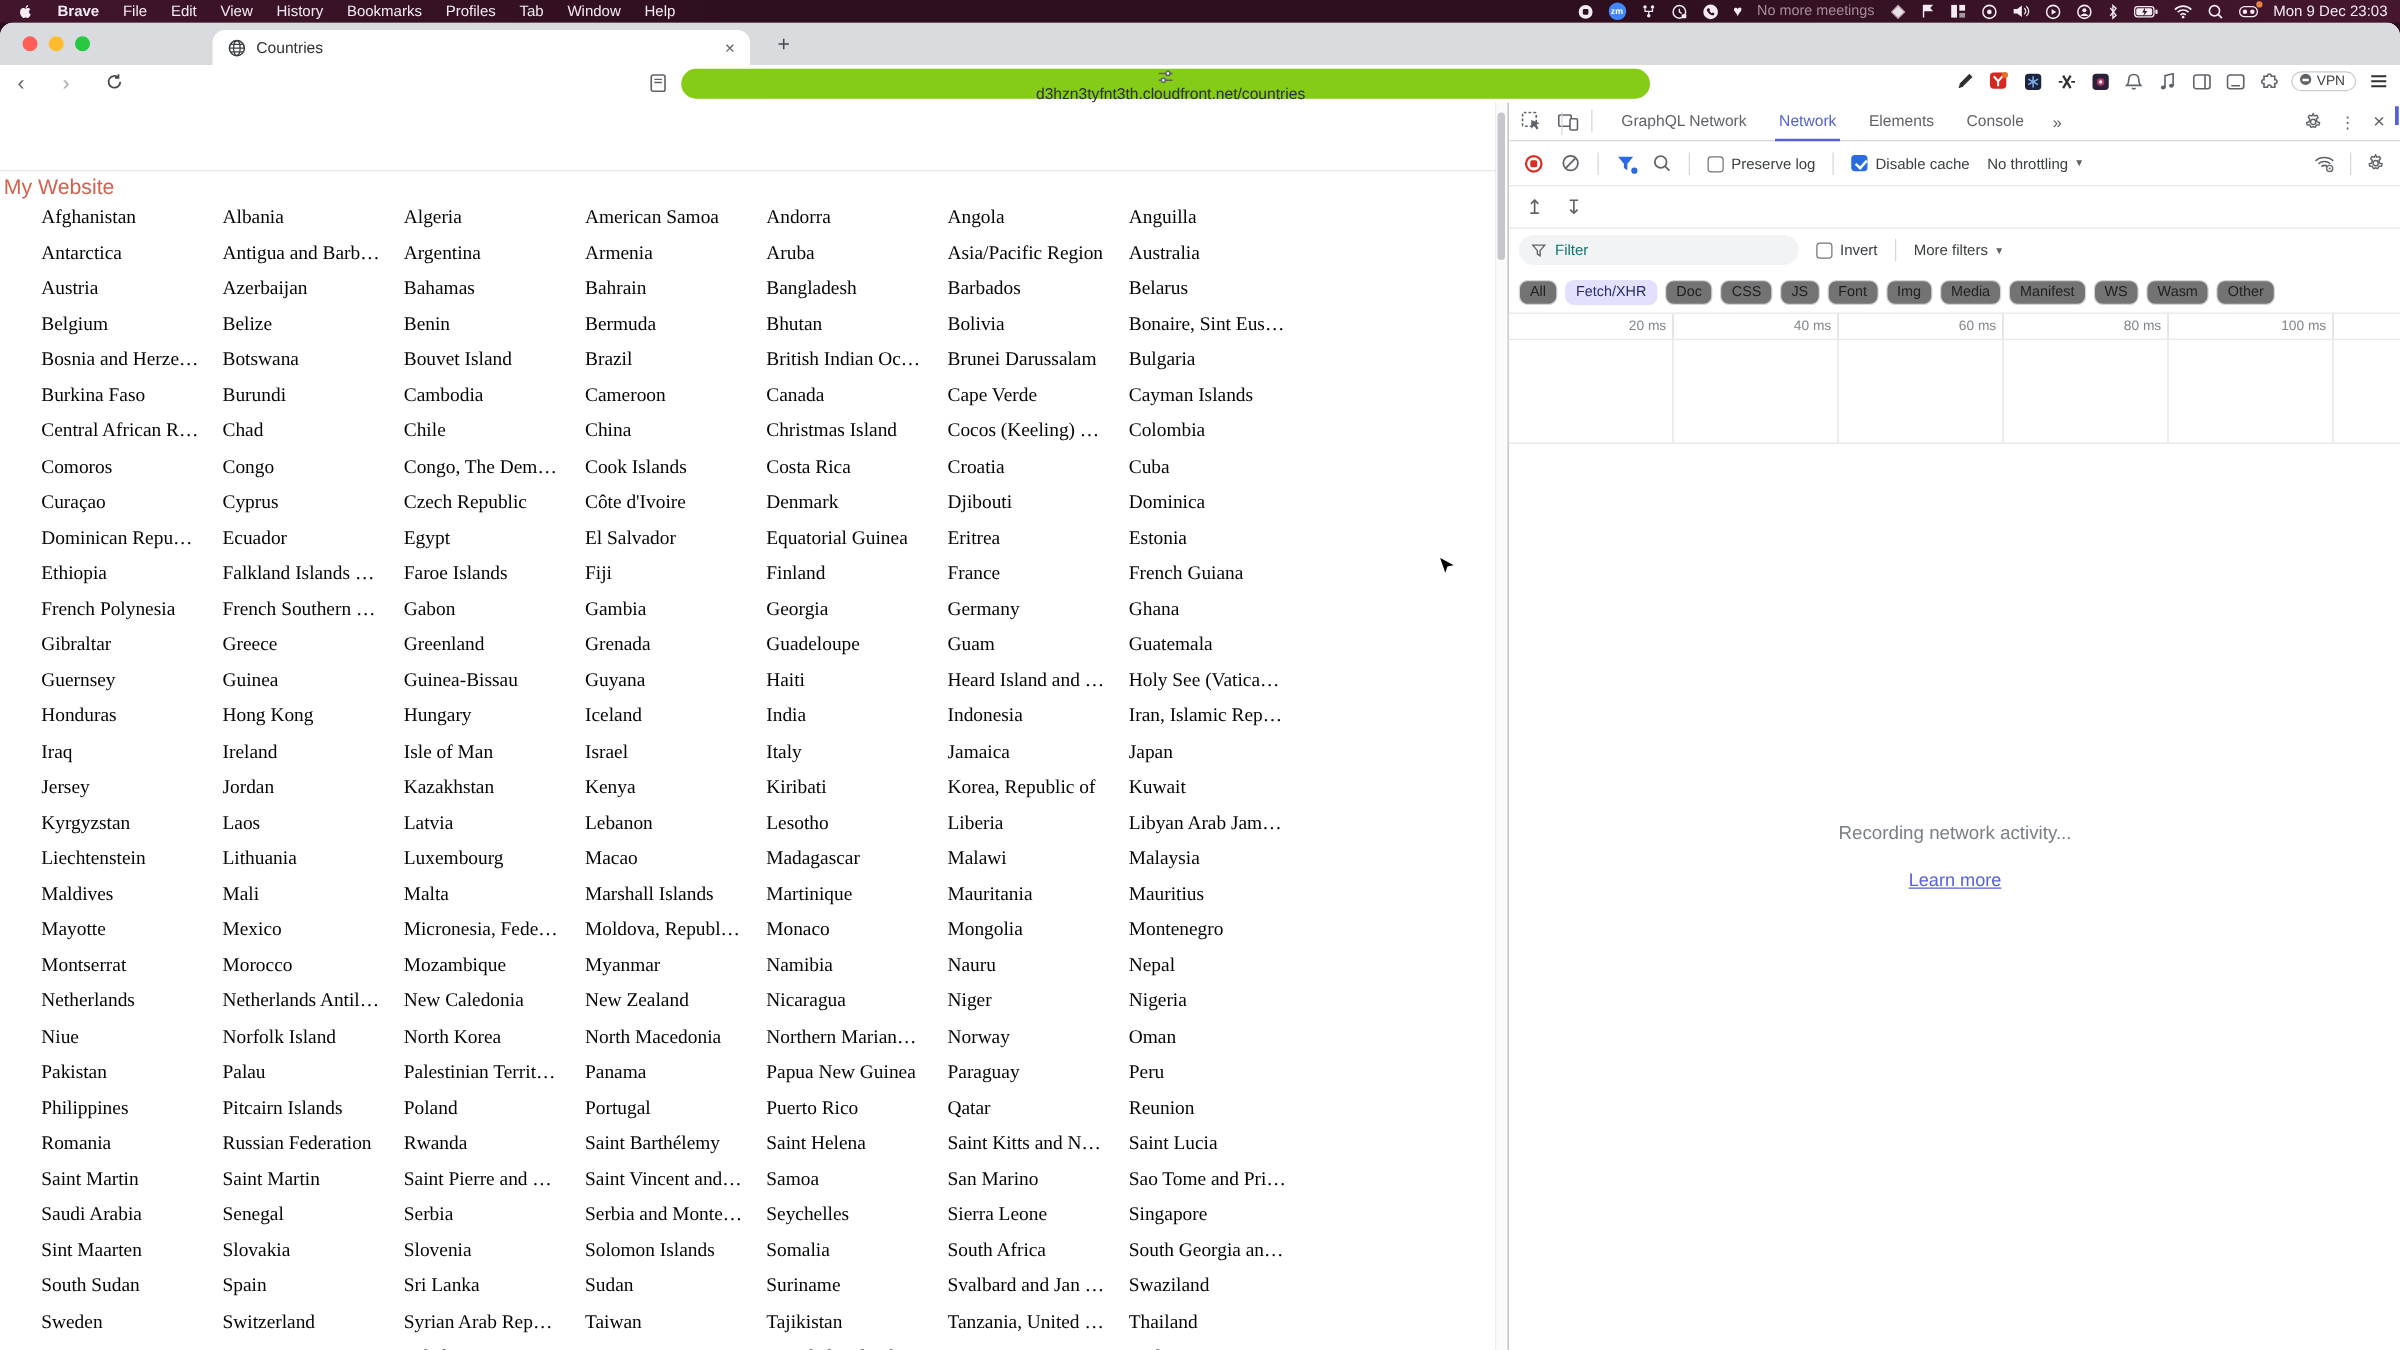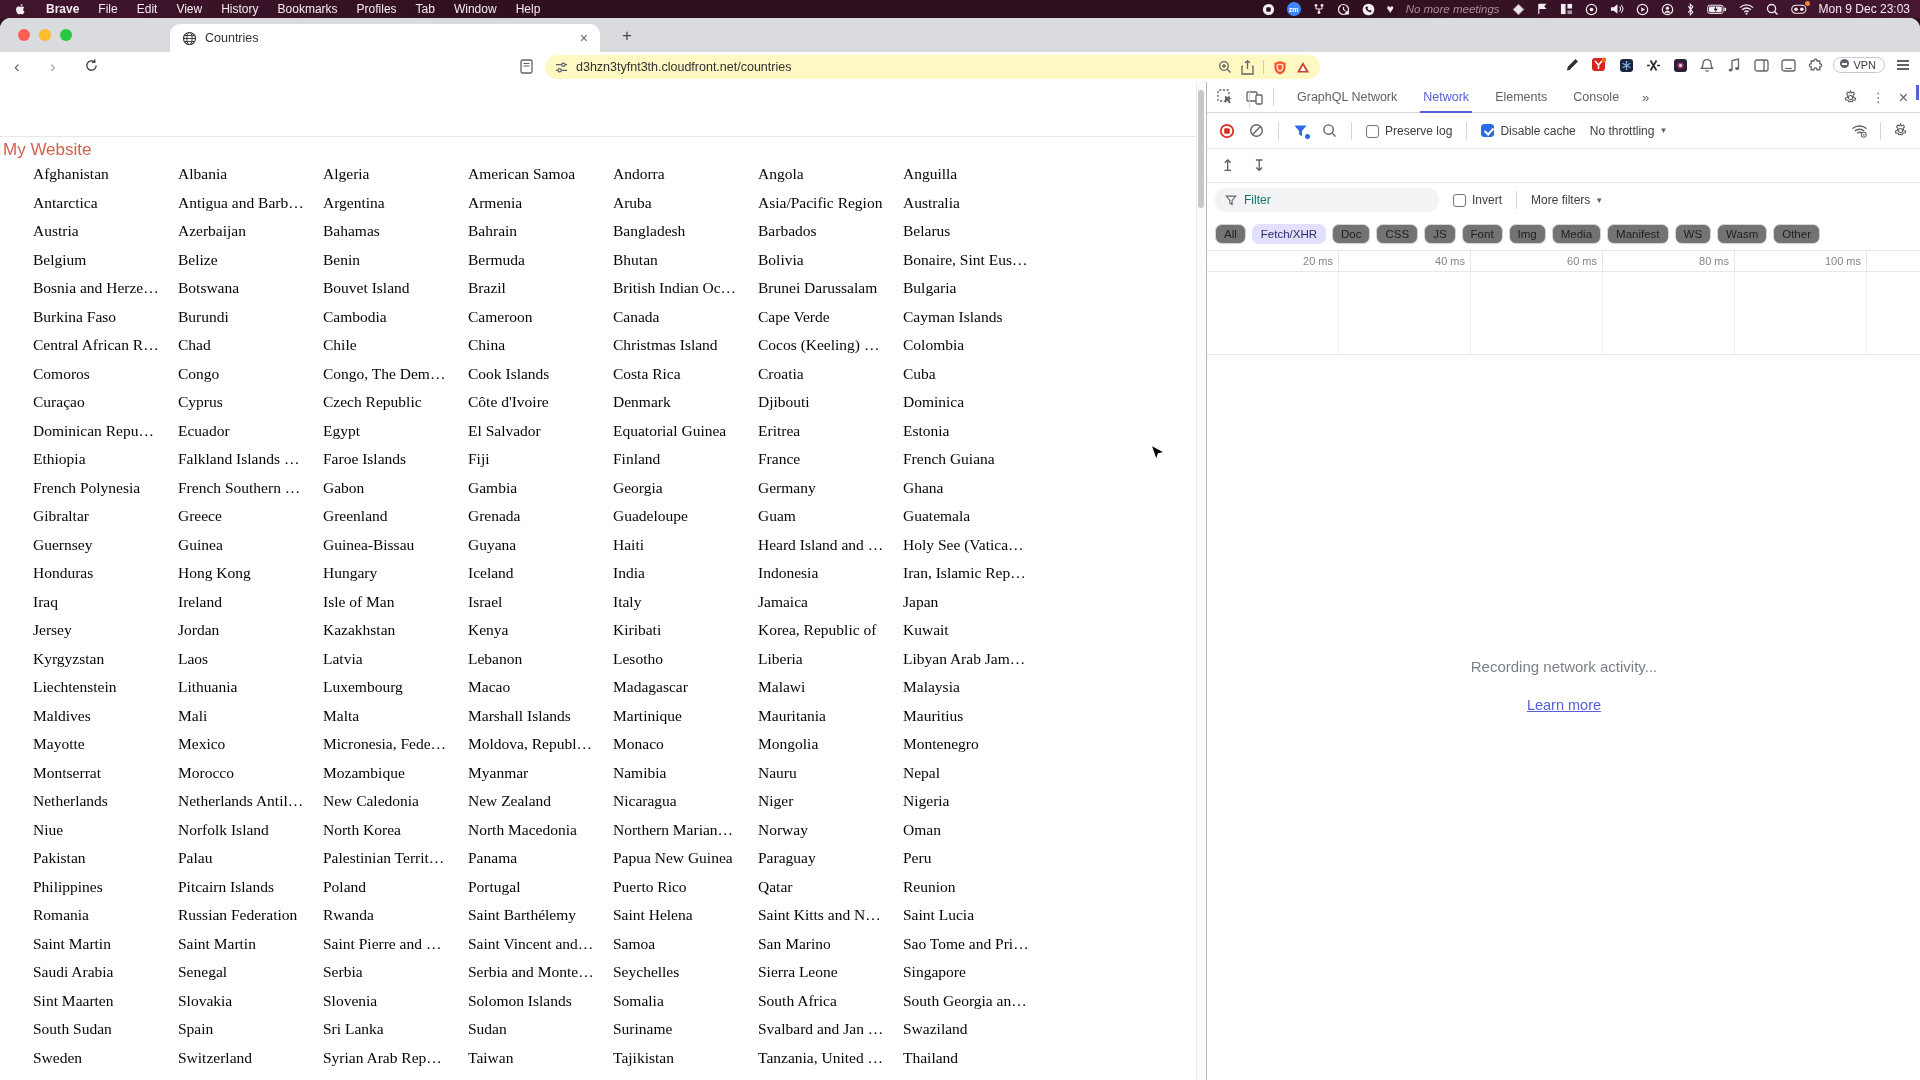--- a/index.html
+++ b/index.html
@@ -11,21 +11,21 @@
   .menubar { position:absolute; left:0; top:0; width:1920px; height:18px;
     background:linear-gradient(90deg,#41152c,#2e0f1f 30%,#2e0f1f 68%,#451730);
     display:flex; align-items:center; color:#f3ecf0; font-size:12px; z-index:5;}
   .menubar .left { display:flex; align-items:center; gap:19px; padding-left:14px; }
   .menu-items { display:flex; gap:19px; }
   .menu-items span { white-space:nowrap; }
   .menu-items span:first-child { font-weight:700; }
   .menubar .right { position:absolute; right:10px; top:0; height:18px;
     display:flex; align-items:center; gap:12px; }
   .mb-ic { display:inline-flex; align-items:center; justify-content:center; height:14px; }
-  .status-text { color:#a78e9b; font-size:11.5px;font-style:italic; }
+  .status-text { color:#a78e9b; font-size:11.5px; }
   .zm-badge { width:14px; height:14px; border-radius:50%; background:#4087fc; color:#fff;
     font-size:7px; font-weight:700; display:flex; align-items:center; justify-content:center;}
   .clock { font-size:12px; color:#f3ecf0; white-space:nowrap; }
 
   
   .window { position:absolute; left:0; top:18px; width:1920px; height:1062px;
     border-radius:11px 11px 0 0; overflow:hidden; background:#fff; }
 
   
   .tabstrip { position:absolute; left:0; top:0; width:100%; height:34px; background:#d9dbdf; }
@@ -35,21 +35,21 @@
   .tab { position:absolute; left:170px; top:6px; width:430px; height:28px; background:#fff;
     border-radius:10px 10px 0 0; display:flex; align-items:center; padding:0 12px; }
   .tab-title { font-size:12.5px; color:#303134; margin-left:8px; flex:1; }
   .tab-close { color:#5f6368; font-size:14px; line-height:1; }
   .newtab-btn { position:absolute; left:622px; top:8px; font-size:17px; color:#45474a; }
 
   
   .toolbar { position:absolute; left:0; top:34px; width:100%; height:30px; background:#fff; }
   .nav-ic { position:absolute; top:5px; font-size:17px; color:#5f6368; }
   .urlbar { position:absolute; left:545px; top:3px; width:775px; height:24px; border-radius:12px;
-    background:#fef9c3; display:flex; align-items:center; padding:0 10px; }
+    background:#84cc16; display:flex; align-items:center; padding:0 10px;flex-direction:column; }
   .url-text { font-size:12.5px; color:#2e3033; margin-left:8px; flex:1; }
   .pill-icons { display:flex; align-items:center; gap:9px; }
   .vsep-sm { width:1px; height:14px; background:#c9ccd0; }
   .ext-row { position:absolute; right:8px; top:4px; display:flex; align-items:center; gap:9px; }
   .ext { width:18px; height:18px; display:flex; align-items:center; justify-content:center;
     font-size:12px; color:#4a4d52; }
   .vpn-pill { border:1px solid #c7cacd; border-radius:10px; padding:1px 8px 1px 6px;
     font-size:11px; color:#3c4043; display:flex; gap:4px; background:#fff;}
   .vpn-dot { width:9px; height:9px; border-radius:50%; background:#5f6368; position:relative;}
   .vpn-dot::after{content:"";position:absolute;left:2px;top:4px;width:5px;height:1.5px;background:#fff;}

